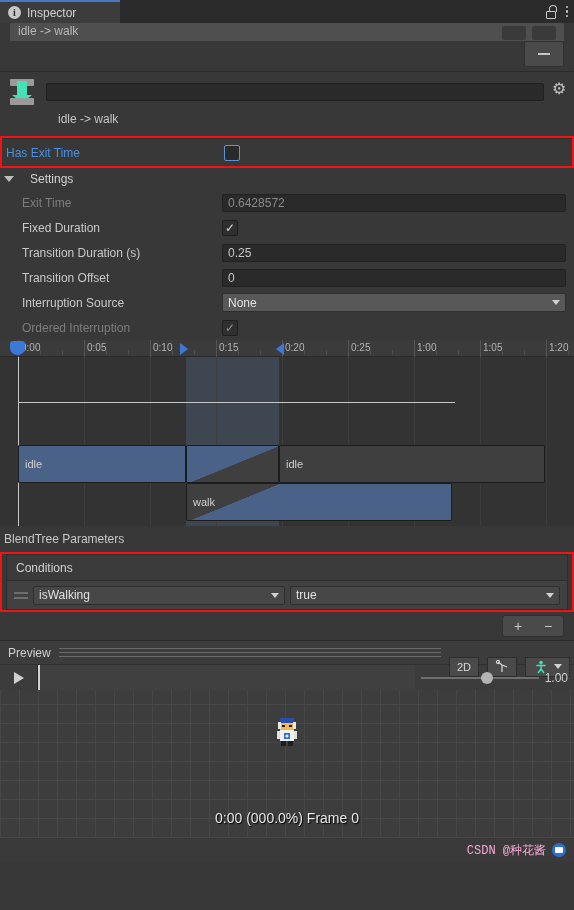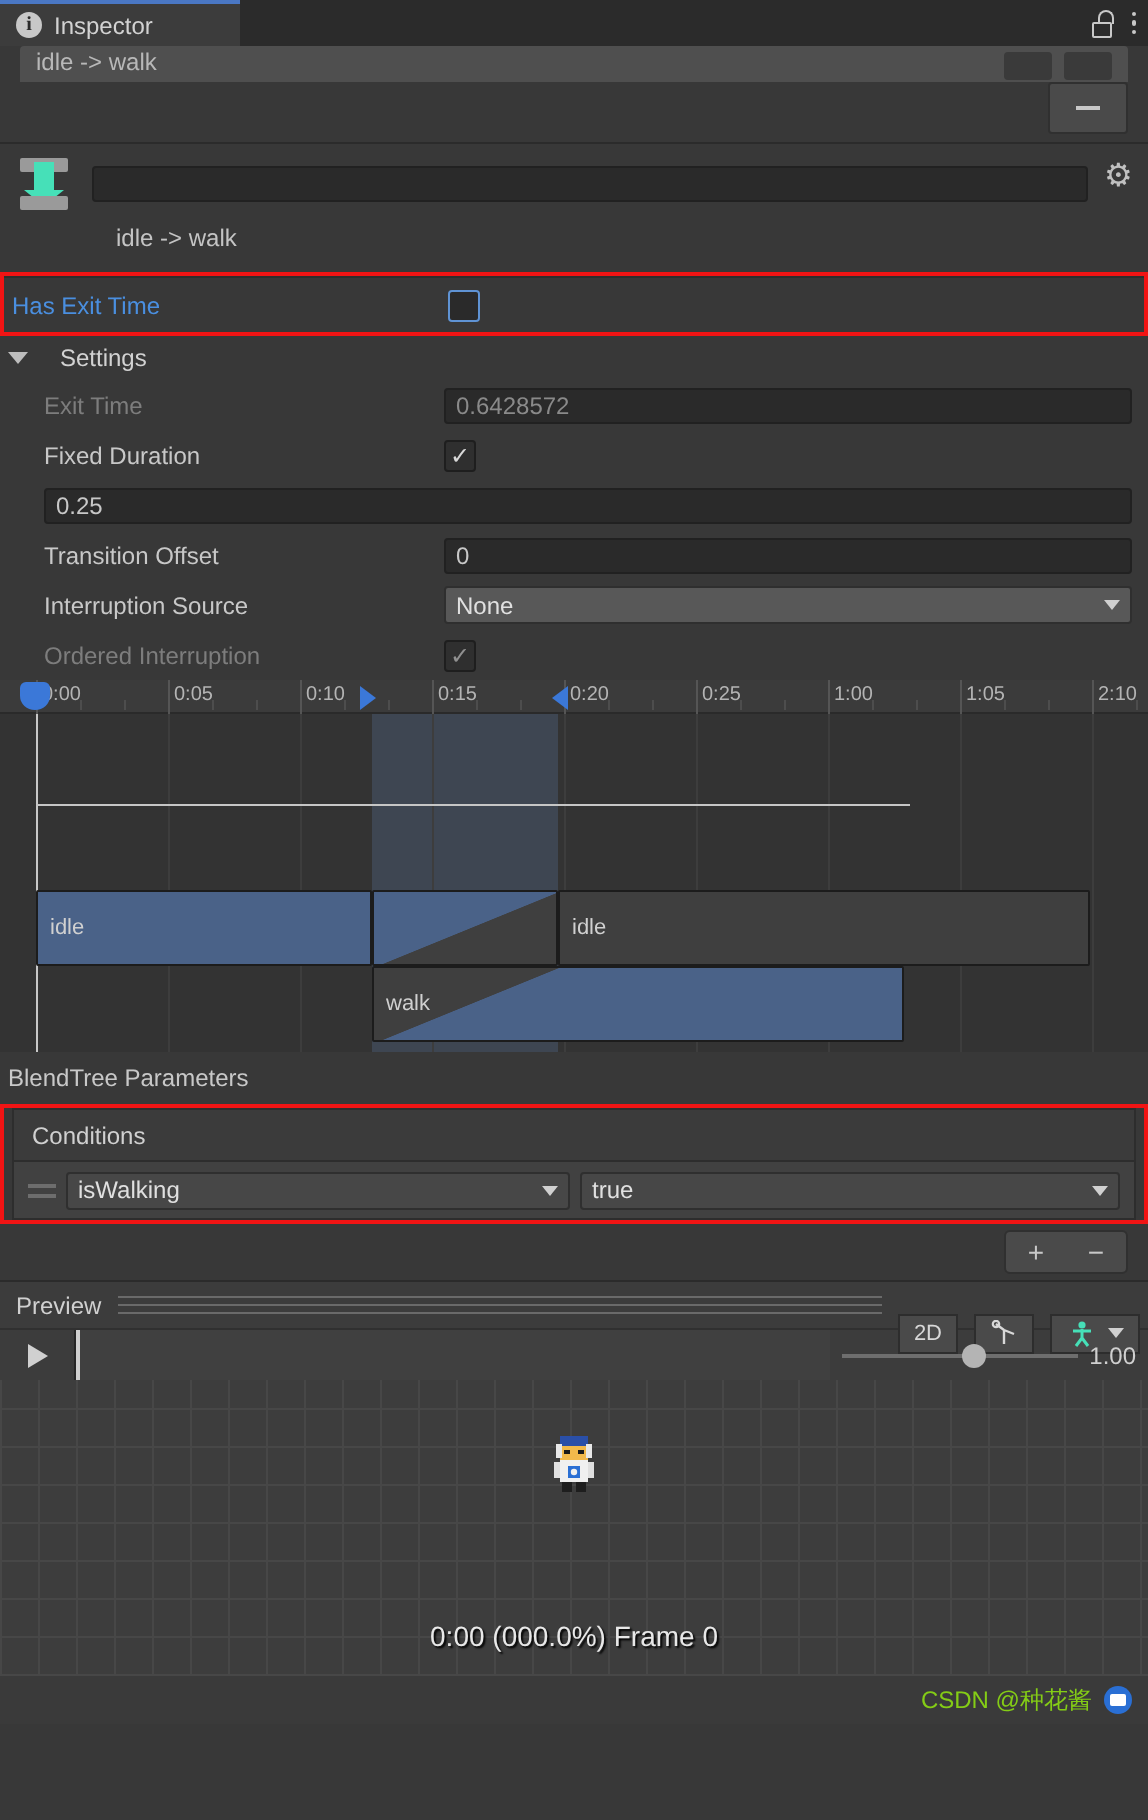--- a/index.html
+++ b/index.html
@@ -302,21 +302,21 @@
   .statustext {
     position: absolute; bottom: 12px; left: 0; right: 0;
     text-align: center; font-size: 14px; color: #e8e8e8;
     text-shadow: 1px 1px 1px #000;
   }
   .footer {
     height: 24px; background: #3a3a3a; position: relative;
     display: flex; align-items: center; justify-content: flex-end;
     padding-right: 8px; gap: 6px;
   }
-  .watermark { font-size: 12px; color: #84cc16; }
+  .watermark { font-size: 12px; color: #f9a8d4; font-family: Liberation Mono, monospace; }
   .wm-badge {
     width: 14px; height: 14px; border-radius: 50%; background: #2a6fd4;
     position: relative; overflow: hidden;
   }
   .wm-badge::after {
     content: ""; position: absolute; left: 3px; top: 4px;
     width: 8px; height: 6px; background: #fff; border-radius: 1px;
   }
 </style>
 </head>
@@ -377,20 +377,21 @@
 
 <div class="prow dim">
   <span class="lbl">Exit Time</span>
   <span class="fld">0.6428572</span>
 </div>
 <div class="prow">
   <span class="lbl">Fixed Duration</span>
   <span class="chk">✓</span>
 </div>
 <div class="prow">
+  <span class="lbl">Transition Duration (s)</span>
   <span class="fld">0.25</span>
 </div>
 <div class="prow">
   <span class="lbl">Transition Offset</span>
   <span class="fld">0</span>
 </div>
 <div class="prow">
   <span class="lbl">Interruption Source</span>
   <span class="popup">
     <span>None</span>
@@ -430,21 +431,21 @@
       <span class="tickminor" style="left:392px"></span>
     <span class="tick" style="left:414px"></span>
       <span class="tlabel" style="left:414px">1:00</span>
     <span class="tickminor" style="left:436px"></span>
       <span class="tickminor" style="left:458px"></span>
     <span class="tick" style="left:480px"></span>
       <span class="tlabel" style="left:480px">1:05</span>
     <span class="tickminor" style="left:502px"></span>
       <span class="tickminor" style="left:524px"></span>
     <span class="tick" style="left:546px"></span>
-      <span class="tlabel" style="left:546px">2:10</span>
+      <span class="tlabel" style="left:546px">1:20</span>
     <span class="tickminor" style="left:568px"></span>
     <span class="playhead-knob" style="left:10px"></span>
     <span class="marker-right" style="left:180px;transform:scaleX(-1)"></span>
     <span class="marker-right" style="left:276px"></span>
   </div>
 
   <div class="tl-body">
     <span class="highlight" style="left:186px;width:93px"></span>
     <span class="vline" style="left:18px"></span>
       <span class="vline" style="left:84px"></span>

